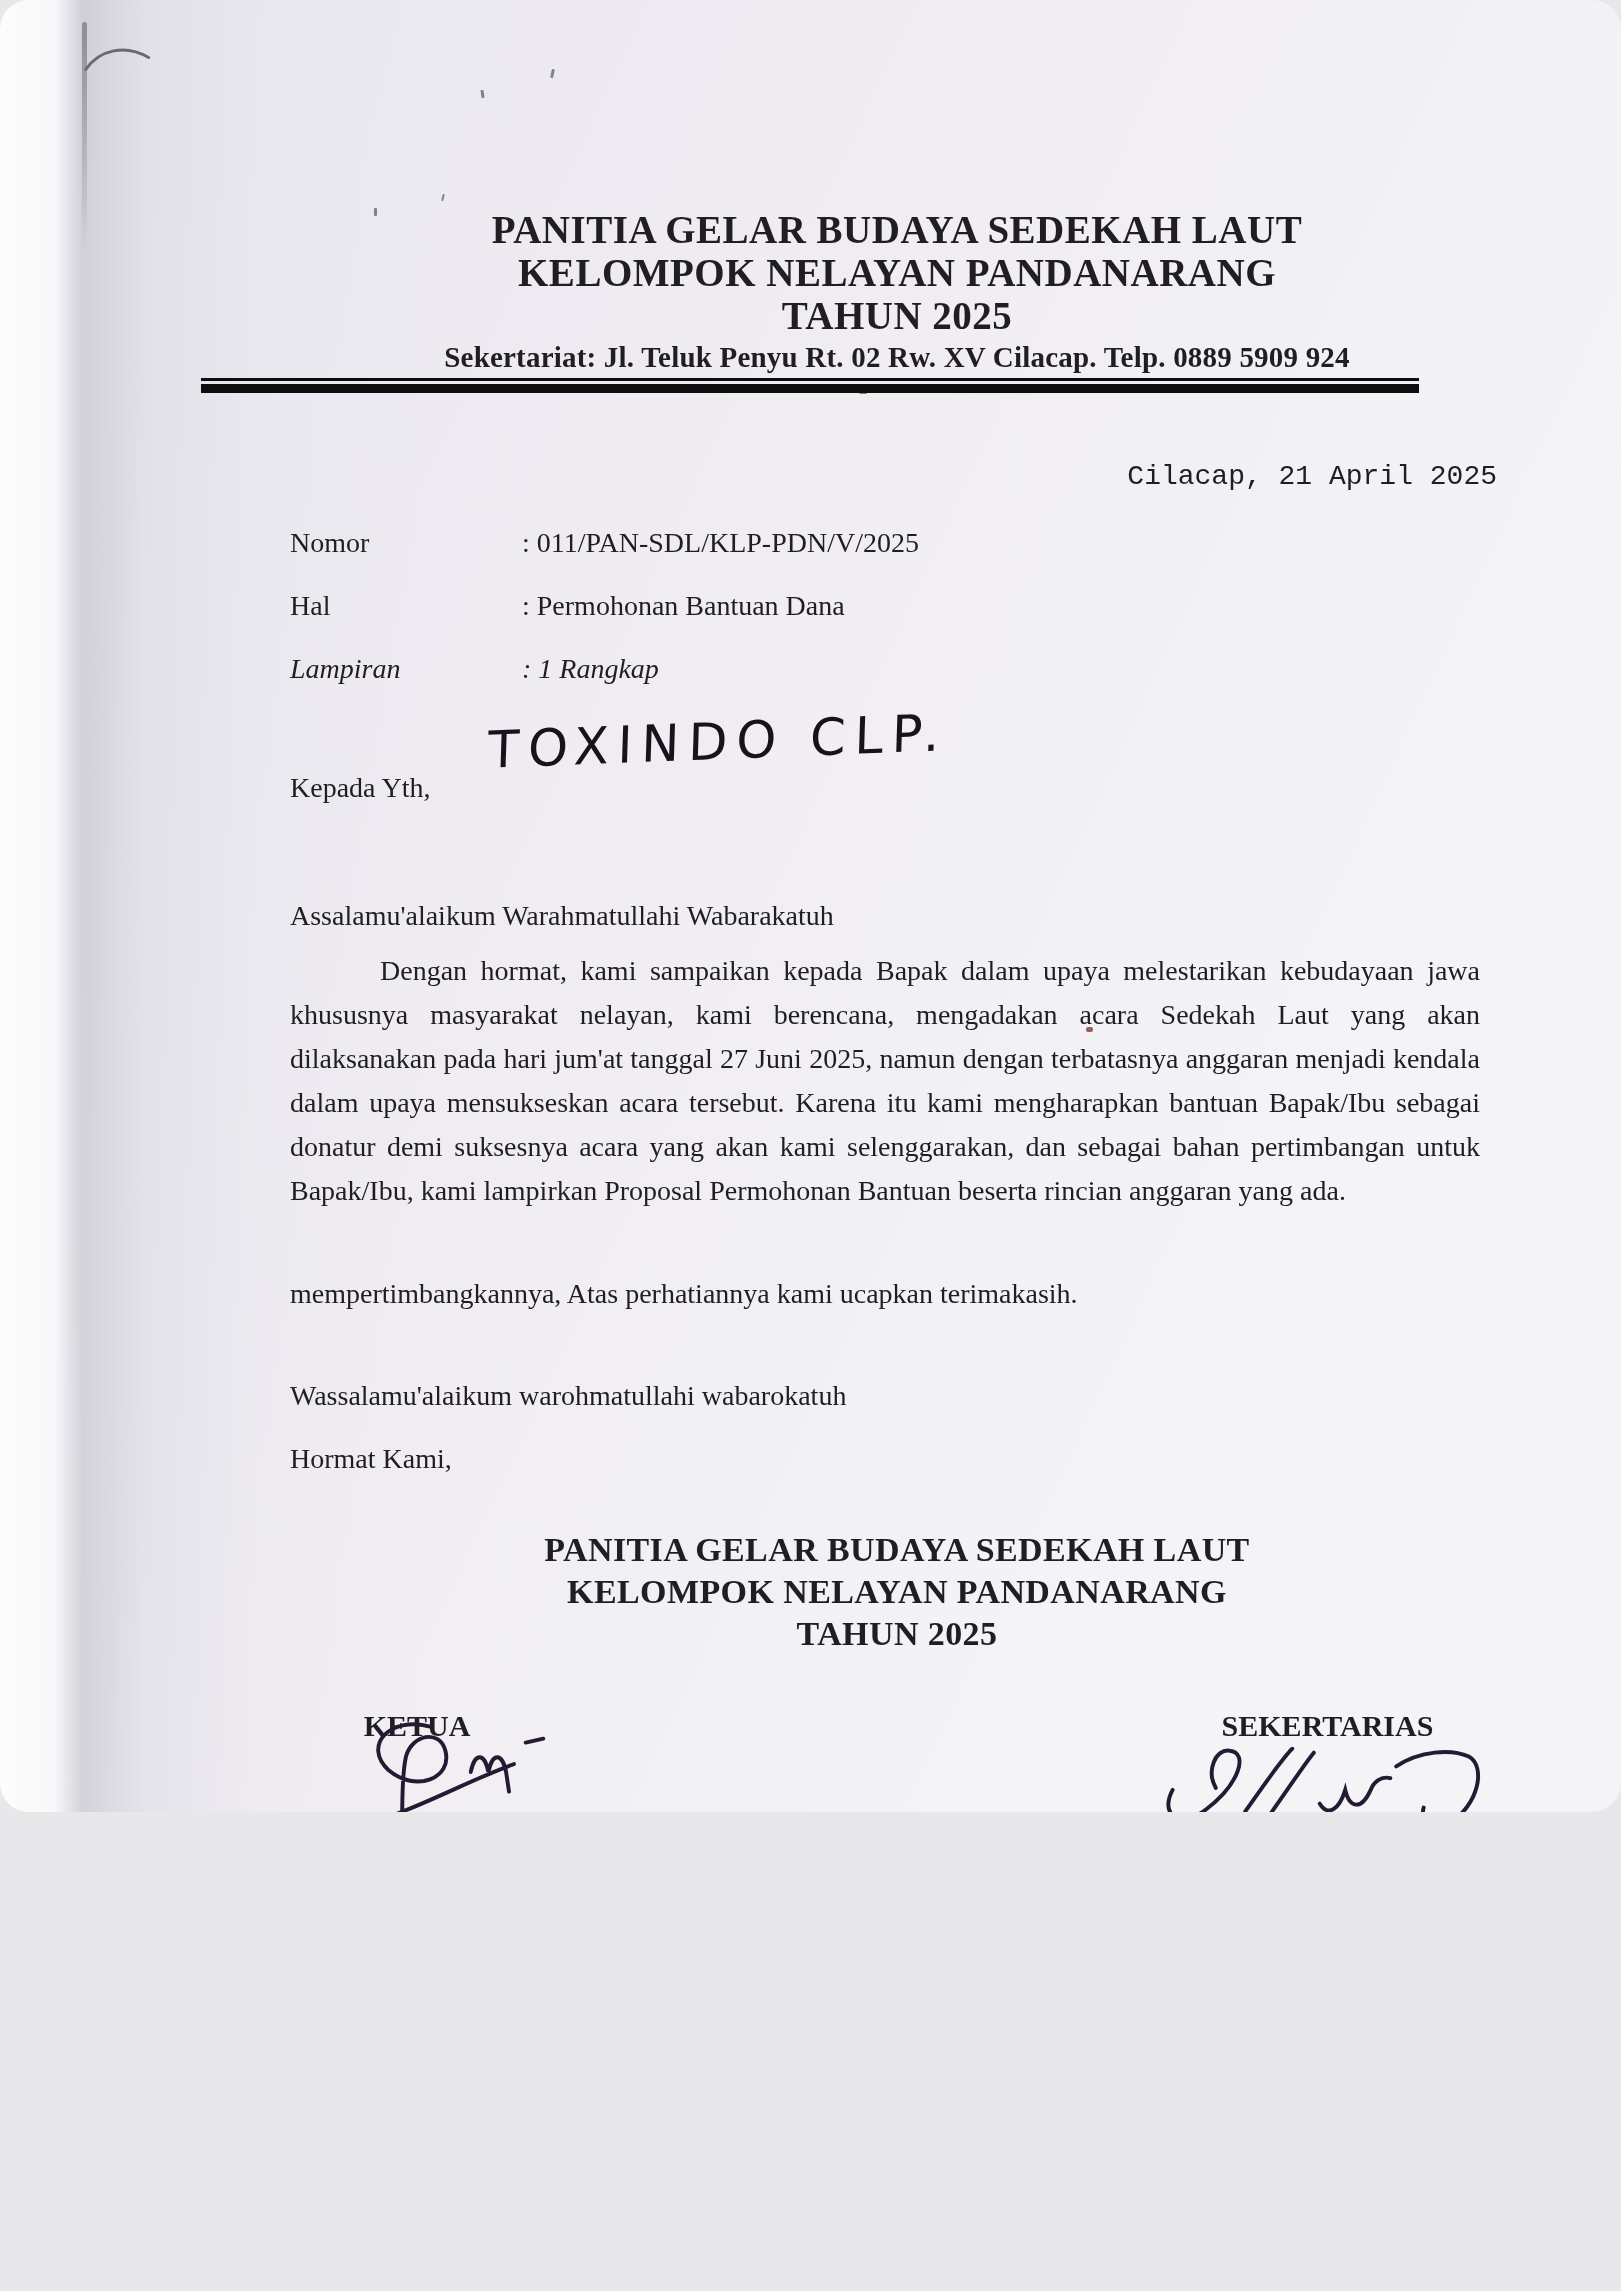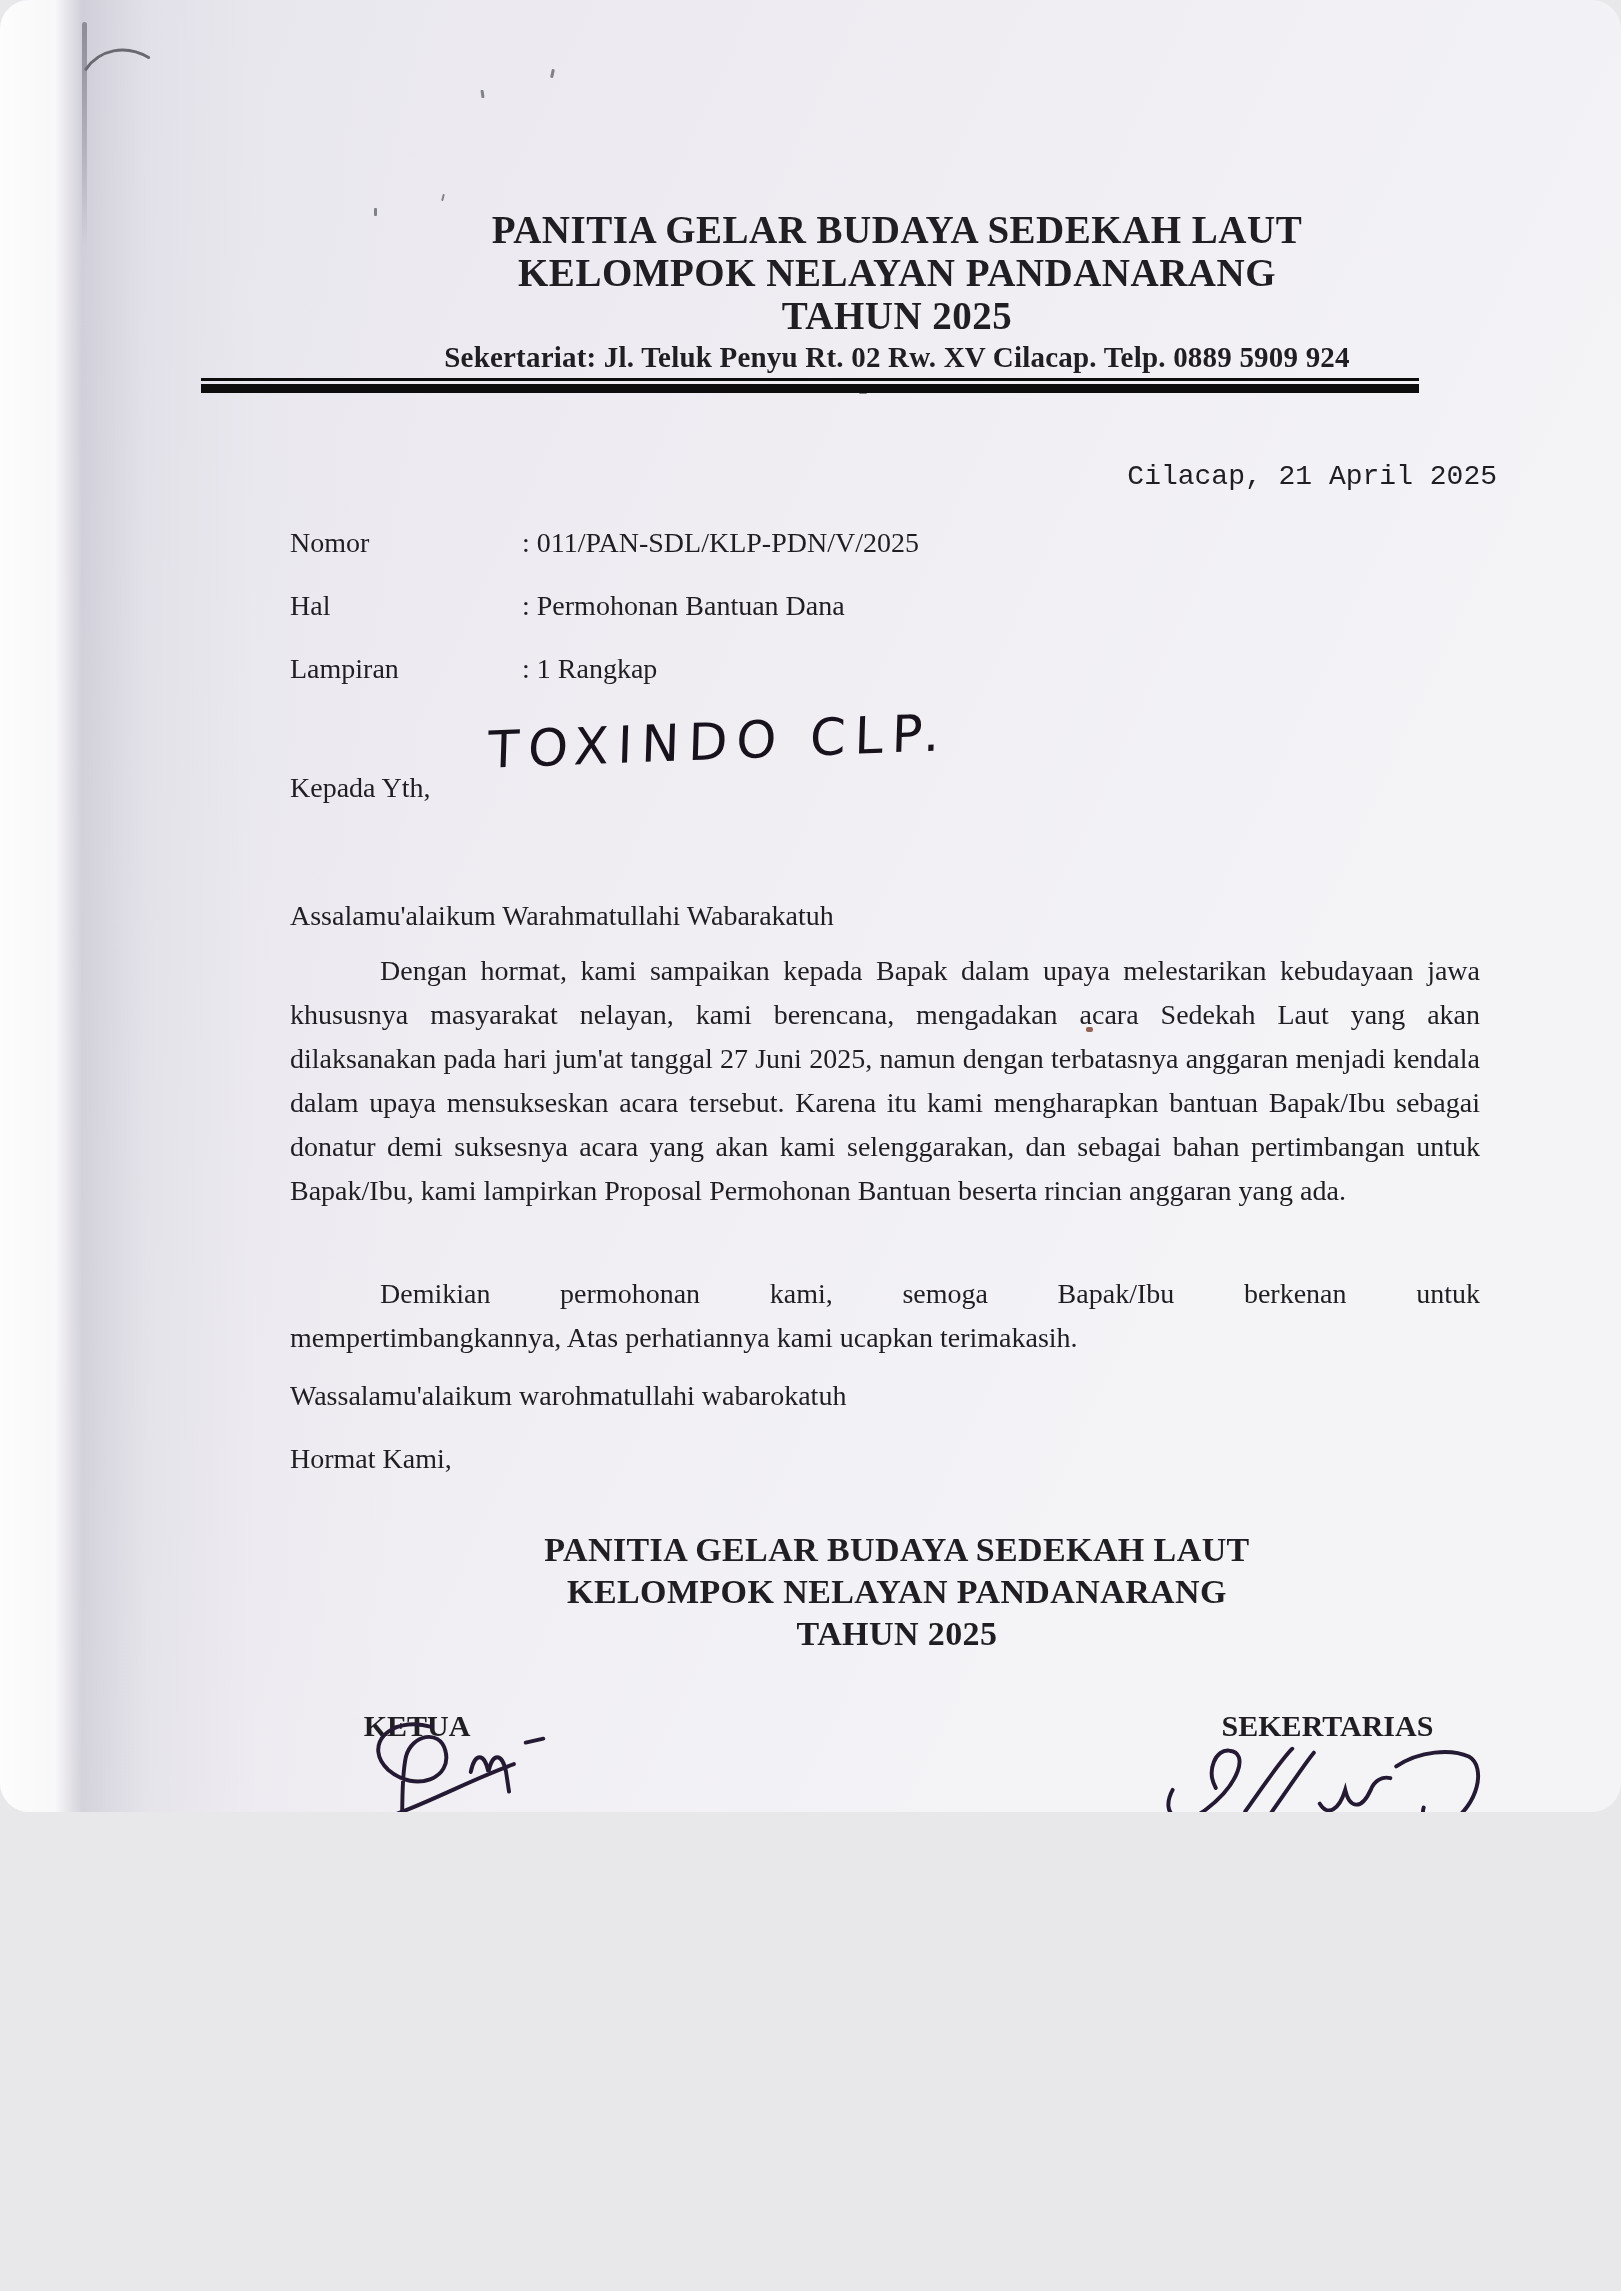--- a/index.html
+++ b/index.html
@@ -95,32 +95,31 @@
 
   <div class="abs dateline">Cilacap, 21 April 2025</div>
   <div class="abs field-row" style="top:527px;">
     <span class="label">Nomor</span>
     <span class="value">: 011/PAN-SDL/KLP-PDN/V/2025</span>
   </div>
   <div class="abs field-row" style="top:590px;">
     <span class="label">Hal</span>
     <span class="value">: Permohonan Bantuan Dana</span>
   </div>
-  <div class="abs field-row" style="top:653px;">
+  <div class="abs field-row" style="top:653px;font-style:italic;">
     <span class="label">Lampiran</span>
     <span class="value">: 1 Rangkap</span>
   </div>
 
   <div class="abs recipient-label">Kepada Yth,</div>
   <div class="abs handwritten">TOXINDO CLP.</div>
 
   <div class="abs bodytext salutation">Assalamu'alaikum Warahmatullahi Wabarakatuh</div>
   <div class="abs bodytext para1">Dengan hormat, kami sampaikan kepada Bapak dalam upaya melestarikan kebudayaan jawa khususnya masyarakat nelayan, kami berencana, mengadakan acara Sedekah Laut yang akan dilaksanakan pada hari jum'at tanggal 27 Juni 2025, namun dengan terbatasnya anggaran menjadi kendala dalam upaya mensukseskan acara tersebut. Karena itu kami mengharapkan bantuan Bapak/Ibu sebagai donatur demi suksesnya acara yang akan kami selenggarakan, dan sebagai bahan pertimbangan untuk Bapak/Ibu, kami lampirkan Proposal Permohonan Bantuan beserta rincian anggaran yang ada.</div>
   <div class="abs bodytext para2">
-    <div class="l1">Demikian permohonan kami, semoga Bapak/Ibu berkenan untuk</div>
     <div class="l2">mempertimbangkannya, Atas perhatiannya kami ucapkan terimakasih.</div>
   </div>
   <div class="abs bodytext closing-salutation">Wassalamu'alaikum warohmatullahi wabarokatuh</div>
   <div class="abs bodytext sign-off">Hormat Kami,</div>
 
   <div class="abs closing-block">
     <div>PANITIA GELAR BUDAYA SEDEKAH LAUT</div>
     <div>KELOMPOK NELAYAN PANDANARANG</div>
     <div>TAHUN 2025</div>
   </div>

